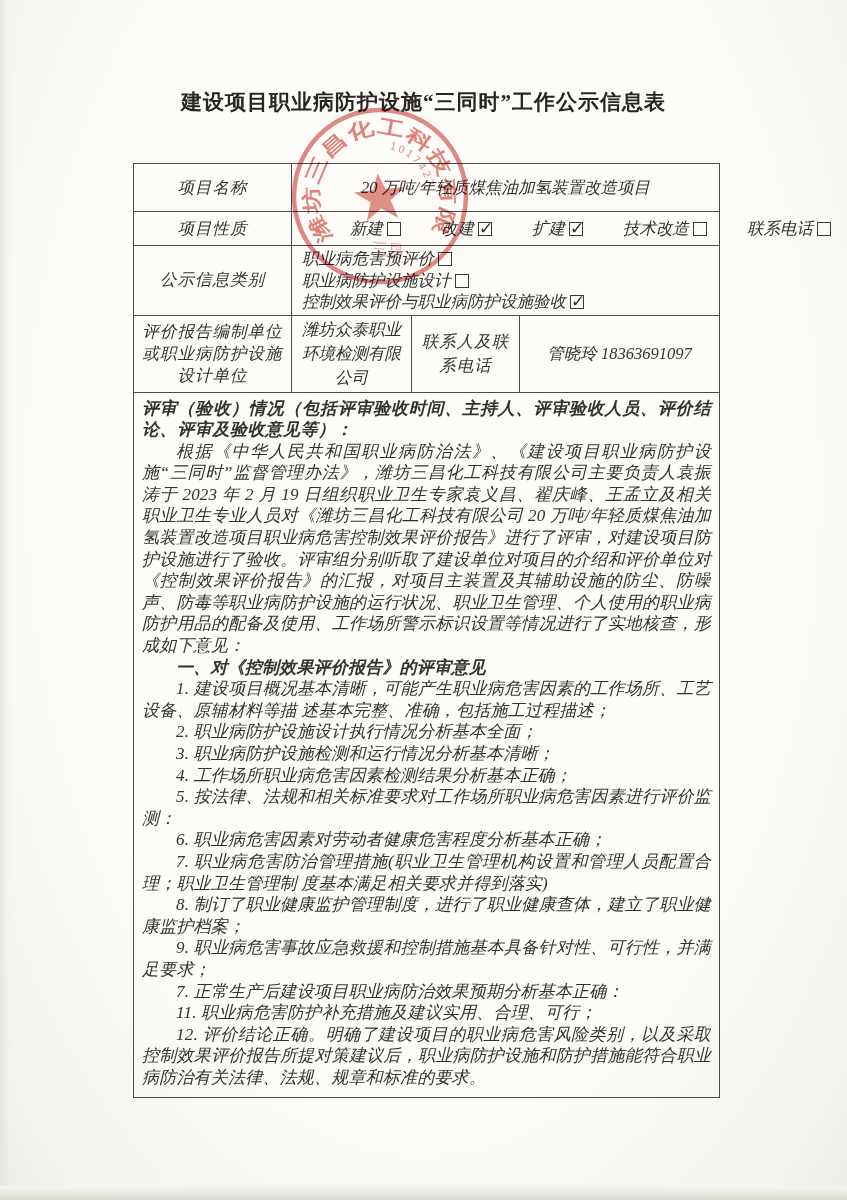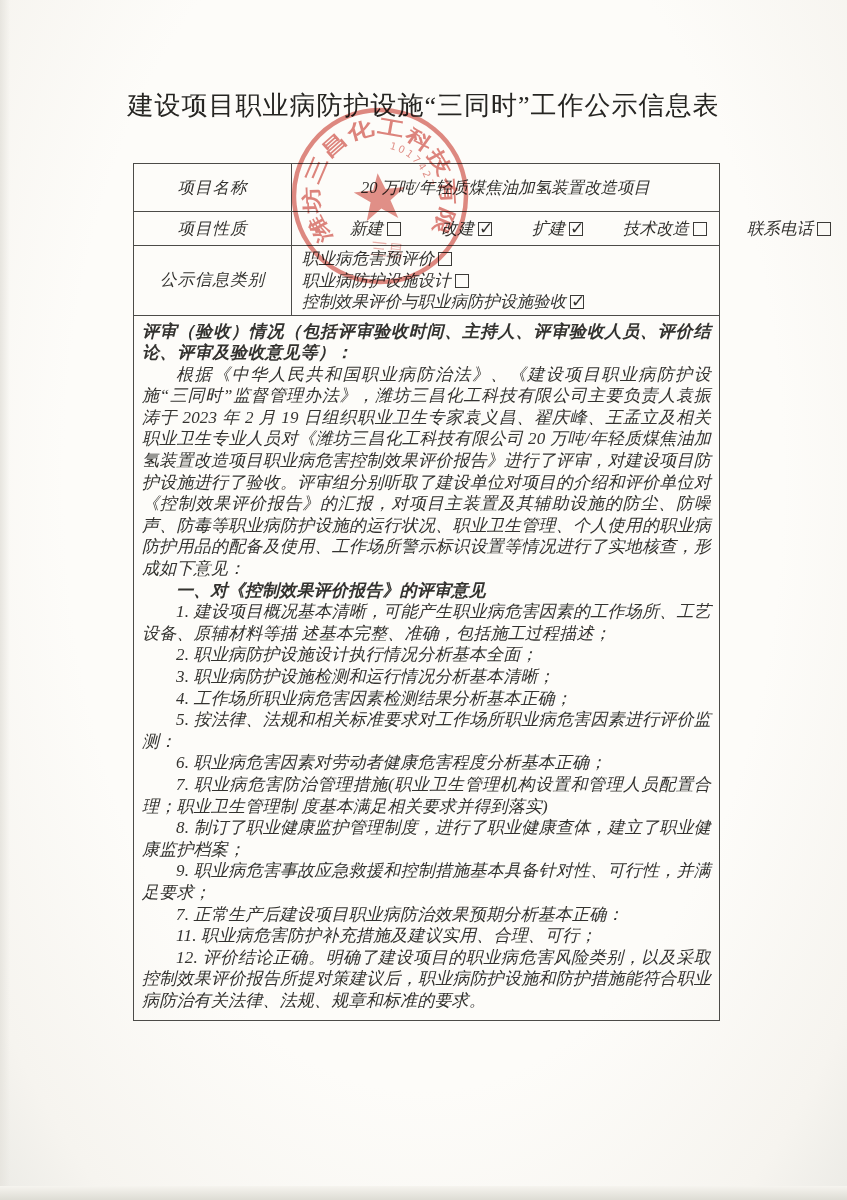--- a/index.html
+++ b/index.html
@@ -18,21 +18,21 @@
       radial-gradient(ellipse at 50% 40%, #fdfcf9 60%, #f6f4ef 88%, #ecebe6 100%);
   }
   .edge-bottom { position:absolute; left:0; right:0; bottom:0; height:14px;
     background:linear-gradient(#f6f4ef, #dddcd4); }
   .edge-left { position:absolute; left:0; top:0; bottom:0; width:10px;
     background:linear-gradient(90deg, #e7e5df, rgba(255,255,255,0)); }
 
   .title {
     position:absolute; left:0; right:0; top:88px;
     text-align:center;
-    font-size:26px; font-weight:normal;
+    font-size:21px; font-weight:bold;
     letter-spacing:1px;
     color:#262522;
   }
 
   table.form {
     position:absolute; left:133px; top:163px;
     width:586px;
     border-collapse:collapse;
     table-layout:fixed;
     font-size:16.5px;
@@ -130,20 +130,26 @@
 
   <tr style="height:64px">
     <td class="lbl">公示信息类别</td>
     <td colspan="3" class="left-cell">
       <div class="cat-line"><span>职业病危害预评价</span><span class="cb" data-checked="false"></span></div>
       <div class="cat-line"><span>职业病防护设施设计</span><span class="cb" data-checked="false"></span></div>
       <div class="cat-line"><span>控制效果评价与职业病防护设施验收</span><span class="cb" data-checked="true"></span></div>
     </td>
   </tr>
 
+  <tr style="height:76px">
+    <td class="lbl" style="line-height:22px;">评价报告编制单位或职业病防护设施设计单位</td>
+    <td style="line-height:24px;">潍坊众泰职业环境检测有限公司</td>
+    <td class="lbl" style="line-height:24px;">联系人及联系电话</td>
+    <td>管晓玲 18363691097</td>
+  </tr>
 
   <tr>
     <td colspan="4" class="review-cell" style="height:625px">
       <p class="hd">评审（验收）情况（包括评审验收时间、主持人、评审验收人员、评价结论、评审及验收意见等）：</p>
       <p>根据《中华人民共和国职业病防治法》、《建设项目职业病防护设施“三同时”监督管理办法》，潍坊三昌化工科技有限公司主要负责人袁振涛于 2023 年 2 月 19 日组织职业卫生专家袁义昌、翟庆峰、王孟立及相关职业卫生专业人员对《潍坊三昌化工科技有限公司 20 万吨/年轻质煤焦油加氢装置改造项目职业病危害控制效果评价报告》进行了评审，对建设项目防护设施进行了验收。评审组分别听取了建设单位对项目的介绍和评价单位对《控制效果评价报告》的汇报，对项目主装置及其辅助设施的防尘、防噪声、防毒等职业病防护设施的运行状况、职业卫生管理、个人使用的职业病防护用品的配备及使用、工作场所警示标识设置等情况进行了实地核查，形成如下意见：</p>
       <p class="b">一、对《控制效果评价报告》的评审意见</p>
       <p>1. 建设项目概况基本清晰，可能产生职业病危害因素的工作场所、工艺设备、原辅材料等描 述基本完整、准确，包括施工过程描述；</p>
       <p>2. 职业病防护设施设计执行情况分析基本全面；</p>
       <p>3. 职业病防护设施检测和运行情况分析基本清晰；</p>
       <p>4. 工作场所职业病危害因素检测结果分析基本正确；</p>

